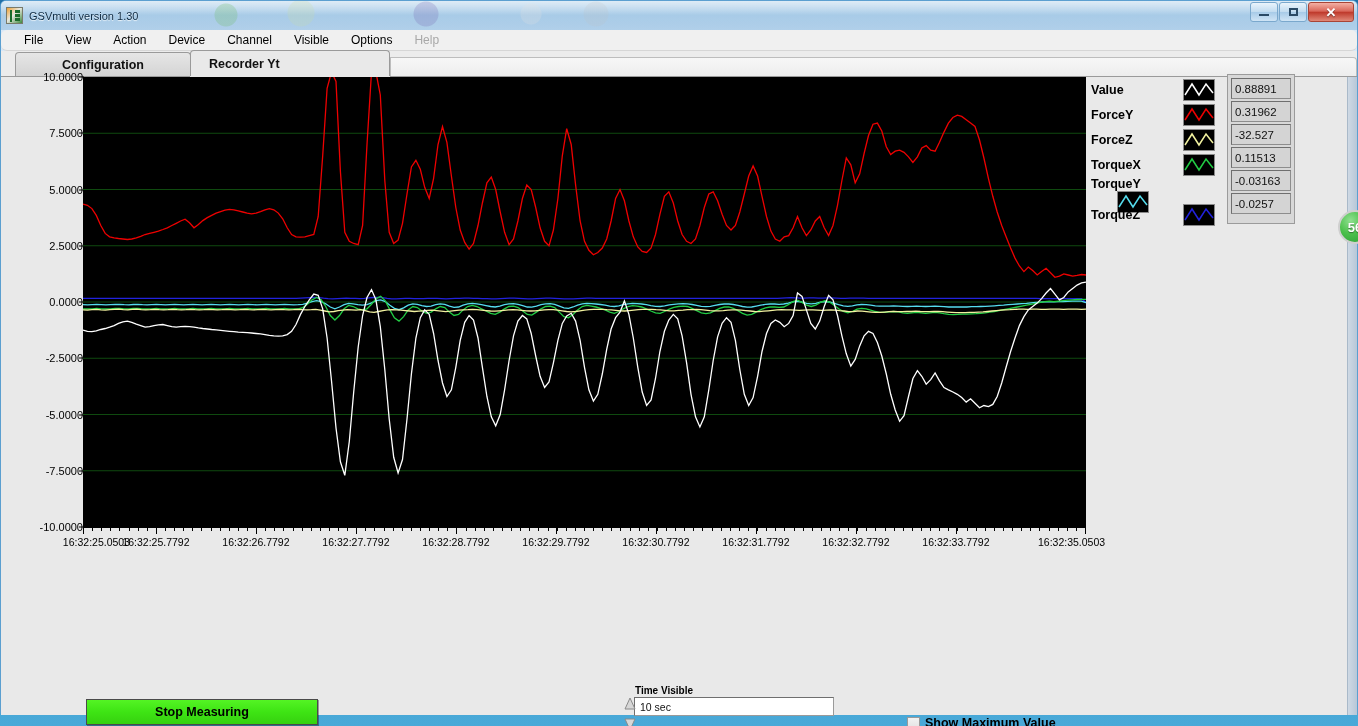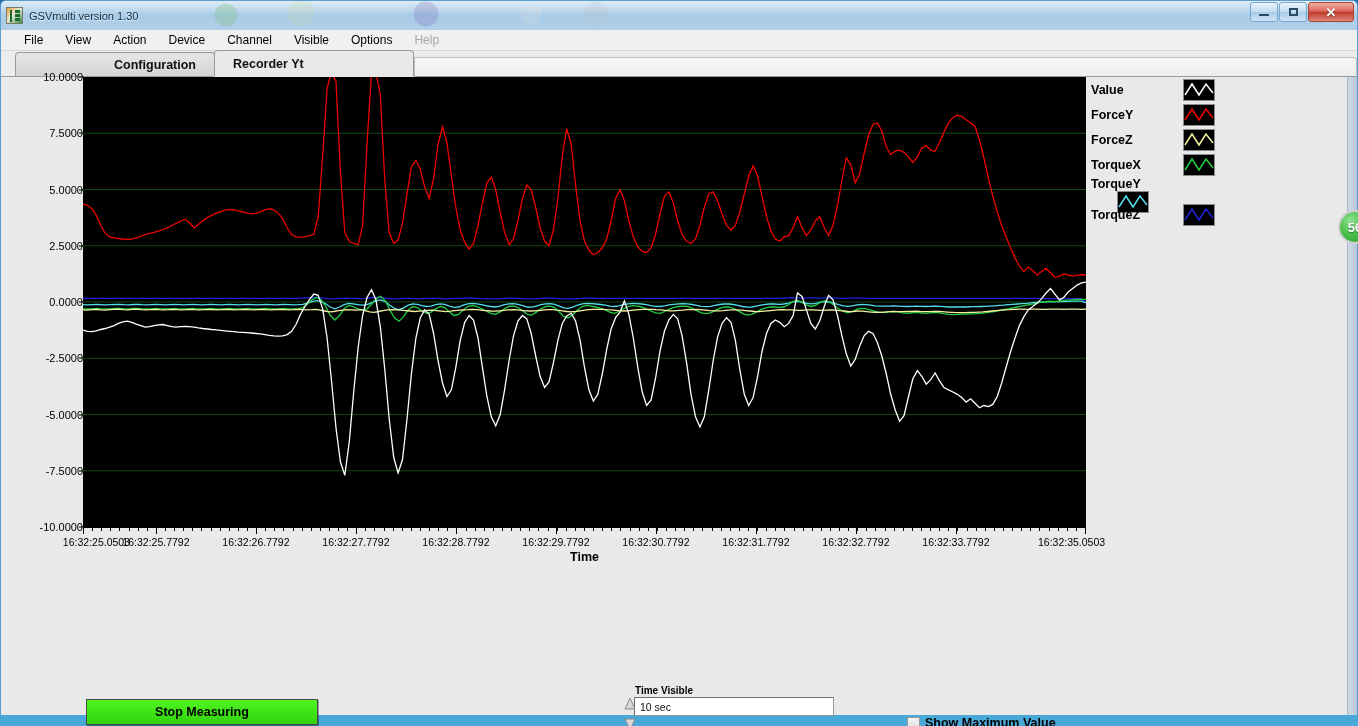--- a/index.html
+++ b/index.html
@@ -99,20 +99,21 @@
                  text-shadow:0 1px 1px rgba(0,0,0,.45); }
 
   
   #menubar {
     height: 21px;
     background: #f0f0f0;
     border-bottom: 1px solid #d6d6d6;
     display: flex; align-items: center;
     padding-left: 12px;
     gap: 0px;
+    border-radius: 6px;
   }
   .menu-item {
     font-size: 12px; color: #000;
     padding: 2px 11px;
     cursor: default;
   }
   .menu-item.disabled { color: #a8a8a8; }
 
   
   #tabstrip {
@@ -129,21 +130,21 @@
     display: flex; align-items: center;
     font-size: 12.5px; font-weight: bold; color: #111;
     border: 1px solid #9a9a9a;
     border-bottom: none;
     border-radius: 4px 4px 0 0;
     background: linear-gradient(180deg,#e6e6e6 0%, #d4d4d4 100%);
     margin-right: -1px;
     cursor: default;
     position: relative;
   }
-  .tab.inactive { width: 200px; justify-content:flex-end; }
+  .tab.inactive { width: 176px; justify-content:center; }
   .tab.active {
     background: #e9e9e9;
     height: 26px;
     z-index: 2;
     width: 200px;
     justify-content: flex-start;
     box-shadow: 0 1px 0 #e9e9e9;
   }
   #tab-filler {
     flex: 1;
@@ -545,24 +546,31 @@
           <div class="xlab" style="left: 572.944px;">16:32:30.7792</div>
           <div class="xmajor" style="left: 672.943px;"></div>
           <div class="xlab" style="left: 672.943px;">16:32:31.7792</div>
           <div class="xmajor" style="left: 772.943px;"></div>
           <div class="xlab" style="left: 772.943px;">16:32:32.7792</div>
           <div class="xmajor" style="left: 872.942px;"></div>
           <div class="xlab" style="left: 872.942px;">16:32:33.7792</div>
           <div class="xmajor" style="left: 1002px;"></div>
           <div class="xlab" style="left: 1002px; transform: translateX(-70%);">16:32:35.0503</div>
         </div>
-      <div id="xtitle">Time</div>
     </div>
 
     <div id="legend">
+      <div id="value-group">
+          <div class="value-box">0.88891</div>
+          <div class="value-box">0.31962</div>
+          <div class="value-box">-32.527</div>
+          <div class="value-box">0.11513</div>
+          <div class="value-box">-0.03163</div>
+          <div class="value-box">-0.0257</div>
+        </div>
     <div class="legend-row" style="top: 0px;">
           <div class="legend-name">Value</div>
           <div class="legend-swatch">
             <svg width="30" height="20" viewBox="0 0 30 20">
               <polyline points="1,15 8,4 15,15 22,4 29,13" fill="none" stroke="#ffffff" stroke-width="1.5"></polyline>
             </svg>
           </div>
         </div>
         <div class="legend-row" style="top: 25px;">
           <div class="legend-name">ForceY</div>

